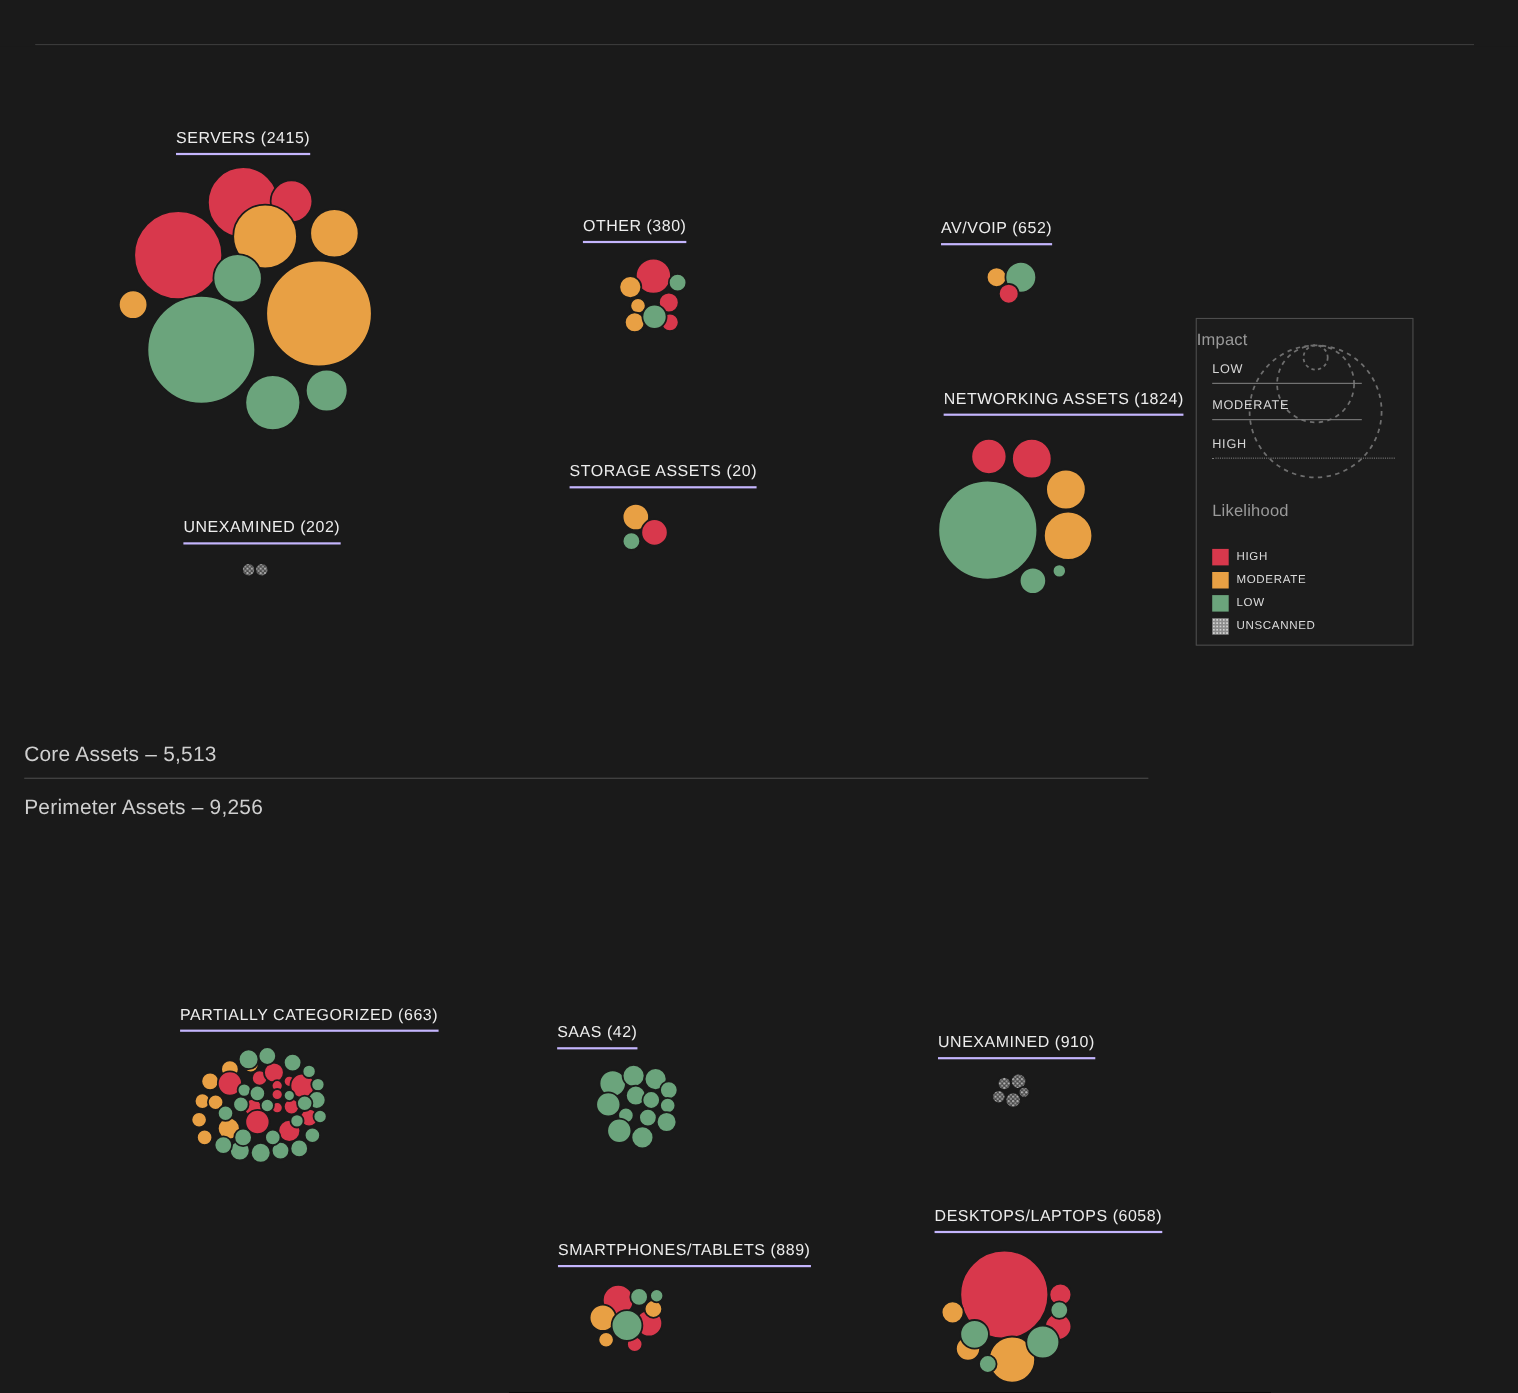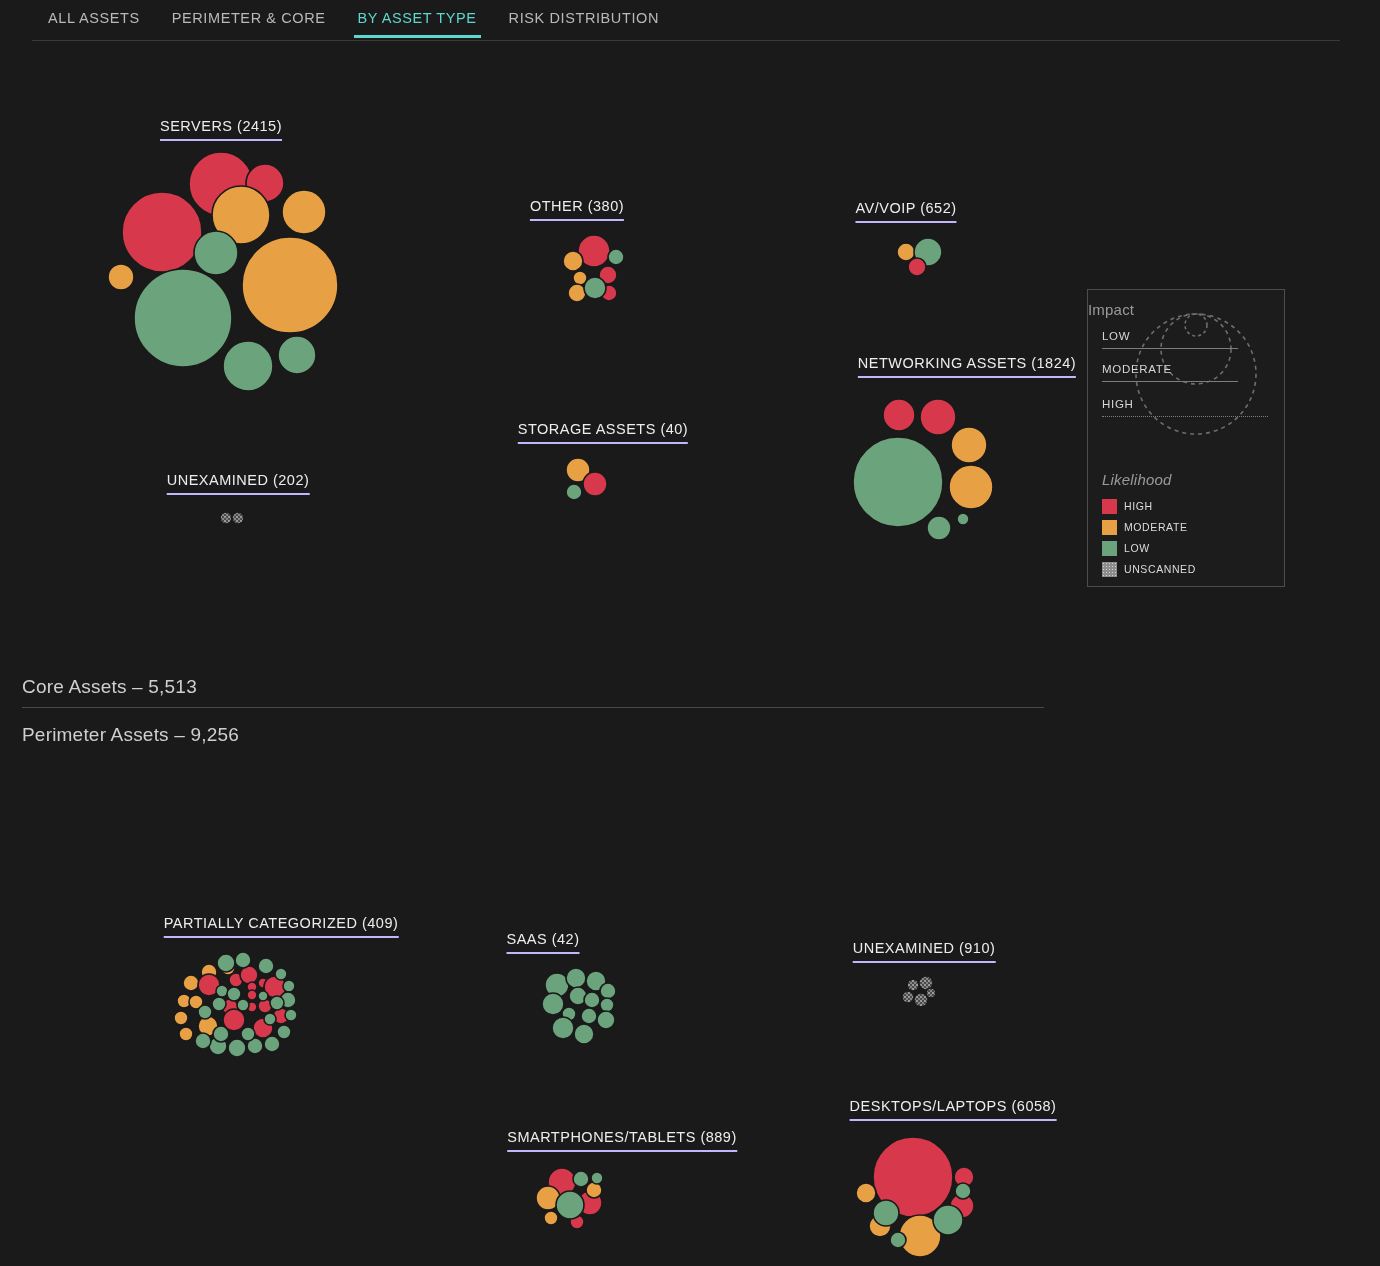--- a/index.html
+++ b/index.html
@@ -127,26 +127,20 @@
     white-space: nowrap;
     font-family: "Liberation Sans", sans-serif;
   }
 </style>
 </head>
 <body>
 
 <div id="app">
 
   <div id="tabbar">
-    <div id="tabs">
-      <div class="tab">ALL ASSETS</div>
-      <div class="tab">PERIMETER &amp; CORE</div>
-      <div class="tab active">BY ASSET TYPE</div>
-      <div class="tab">RISK DISTRIBUTION</div>
-    </div>
     <div id="tabrule"></div>
   </div>
 
   <svg id="bubble-canvas" width="1380" height="1266" style="position:absolute;left:0;top:0;">
     <defs>
       <pattern id="unscanned-dots" width="4" height="4" patternUnits="userSpaceOnUse">
         <rect width="4" height="4" fill="#4a4a4a"></rect>
         <circle cx="1" cy="1" r="1" fill="#b4b4b4"></circle>
         <circle cx="3" cy="3" r="1" fill="#9a9a9a"></circle>
       </pattern>
@@ -299,33 +293,33 @@
 
   <div class="cluster" style="left:238px;top:472px;width:0;">
     <div class="cluster-title">UNEXAMINED (202)</div>
   </div>
 
   <div class="cluster" style="left:577px;top:198px;width:0;">
     <div class="cluster-title">OTHER (380)</div>
   </div>
 
   <div class="cluster" style="left:603px;top:421px;width:0;">
-    <div class="cluster-title">STORAGE ASSETS (40)</div>
+    <div class="cluster-title">STORAGE ASSETS (20)</div>
   </div>
 
   <div class="cluster" style="left:906px;top:200px;width:0;">
     <div class="cluster-title">AV/VOIP (652)</div>
   </div>
 
   <div class="cluster" style="left:967px;top:355px;width:0;">
     <div class="cluster-title">NETWORKING ASSETS (1824)</div>
   </div>
 
   <div class="cluster" style="left:281px;top:915px;width:0;">
-    <div class="cluster-title">PARTIALLY CATEGORIZED (409)</div>
+    <div class="cluster-title">PARTIALLY CATEGORIZED (663)</div>
   </div>
 
   <div class="cluster" style="left:543px;top:931px;width:0;">
     <div class="cluster-title">SAAS (42)</div>
   </div>
 
   <div class="cluster" style="left:622px;top:1129px;width:0;">
     <div class="cluster-title">SMARTPHONES/TABLETS (889)</div>
   </div>
 
@@ -354,21 +348,21 @@
 
     <div class="impact-row" style="left:14px;top:40px;">LOW</div>
     <div class="impact-line" style="left:14px;top:58px;width:136px;"></div>
 
     <div class="impact-row" style="left:14px;top:73px;">MODERATE</div>
     <div class="impact-line" style="left:14px;top:91px;width:136px;"></div>
 
     <div class="impact-row" style="left:14px;top:108px;">HIGH</div>
     <div class="impact-line dotted" style="left:14px;top:126px;width:166px;"></div>
 
-    <div class="legend-head" style="left:14px;top:181px;font-style:italic;">Likelihood</div>
+    <div class="legend-head" style="left:14px;top:166px;">Likelihood</div>
 
     <div class="lk-row" style="left:14px;top:209px;">
       <span class="lk-swatch" style="background:#d8384c;"></span>
       <span class="lk-label">HIGH</span>
     </div>
 
     <div class="lk-row" style="left:14px;top:230px;">
       <span class="lk-swatch" style="background:#e8a044;"></span>
       <span class="lk-label">MODERATE</span>
     </div>

